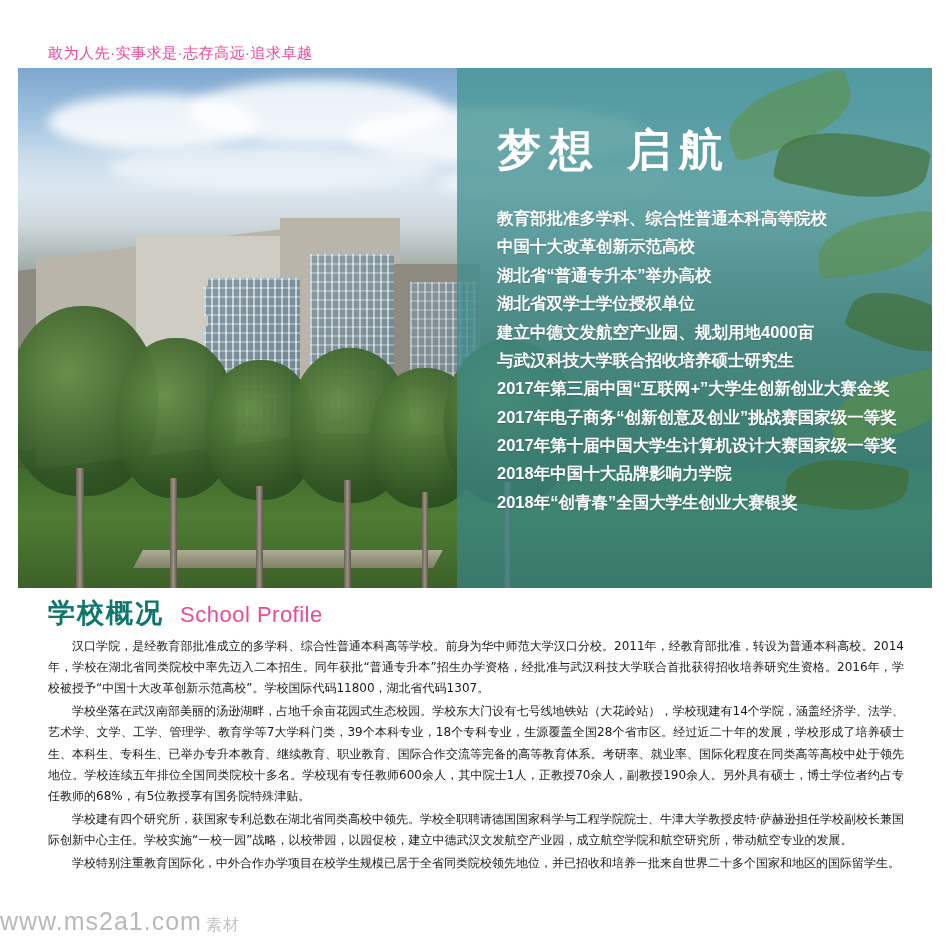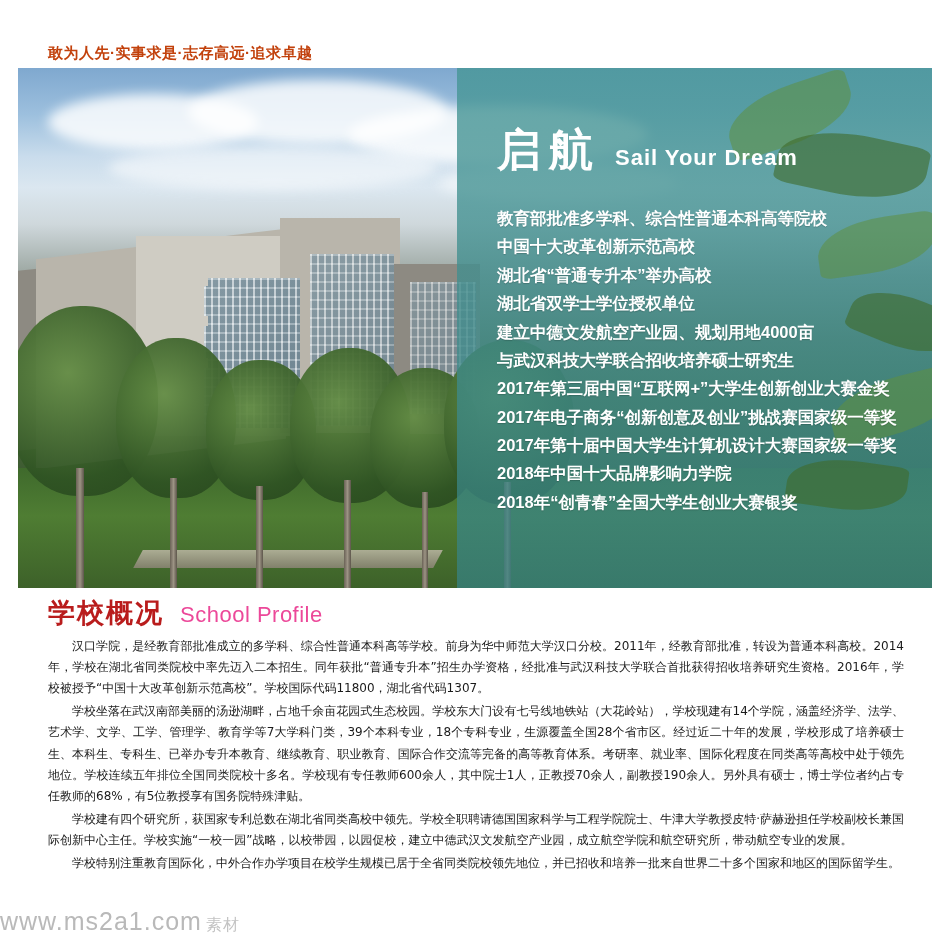--- a/index.html
+++ b/index.html
@@ -14,22 +14,22 @@
     width: 950px; height: 950px;
     background: #ffffff;
     overflow: hidden;
   }
 
   
   .slogan {
     position: absolute;
     left: 48px; top: 44px;
     font-size: 15px;
-    font-weight: bold;
-    color: #c2410c;
+    font-weight: normal;
+    color: #ec4899;
     letter-spacing: 0.5px;
     white-space: nowrap;
   }
 
   
   .hero {
     position: absolute;
     left: 18px; top: 68px;
     width: 914px; height: 520px;
     overflow: hidden;
@@ -145,21 +145,21 @@
   
   .sec-head {
     position: absolute;
     left: 48px; top: 595px;
     display: flex;
     align-items: baseline;
   }
   .sec-head .cn {
     font-size: 27px;
     font-weight: bold;
-    color: #b91c1c;
+    color: #0f766e;
     letter-spacing: 2px;
   }
   .sec-head .en {
     font-size: 22px;
     color: #ec4899;
     margin-left: 16px;
     letter-spacing: 0.5px;
   }
 
   .body-text {
@@ -248,22 +248,22 @@
     <div class="panel">
       <div class="leaf" style="left:268px; top:18px;  width:130px; height:58px; transform:rotate(-18deg);"></div>
       <div class="leaf dark" style="left:320px; top:66px;  width:150px; height:62px; transform:rotate(12deg);"></div>
       <div class="leaf" style="left:360px; top:150px; width:120px; height:54px; transform:rotate(-8deg);"></div>
       <div class="leaf dark" style="left:392px; top:228px; width:110px; height:52px; transform:rotate(22deg);"></div>
       <div class="leaf" style="left:372px; top:310px; width:130px; height:56px; transform:rotate(-14deg);"></div>
       <div class="leaf dark" style="left:330px; top:392px; width:120px; height:50px; transform:rotate(8deg);"></div>
 
       <div class="panel-inner">
         <h1 class="hero-title">
+          <span class="cn1">梦想</span>
           <span class="cn2">启航</span>
-          <span class="en">Sail Your Dream</span>
         </h1>
 
         <div class="bullets">
           <div>教育部批准多学科、综合性普通本科高等院校</div>
           <div>中国十大改革创新示范高校</div>
           <div>湖北省“普通专升本”举办高校</div>
           <div>湖北省双学士学位授权单位</div>
           <div>建立中德文发航空产业园、规划用地4000亩</div>
           <div>与武汉科技大学联合招收培养硕士研究生</div>
           <div>2017年第三届中国“互联网+”大学生创新创业大赛金奖</div>

